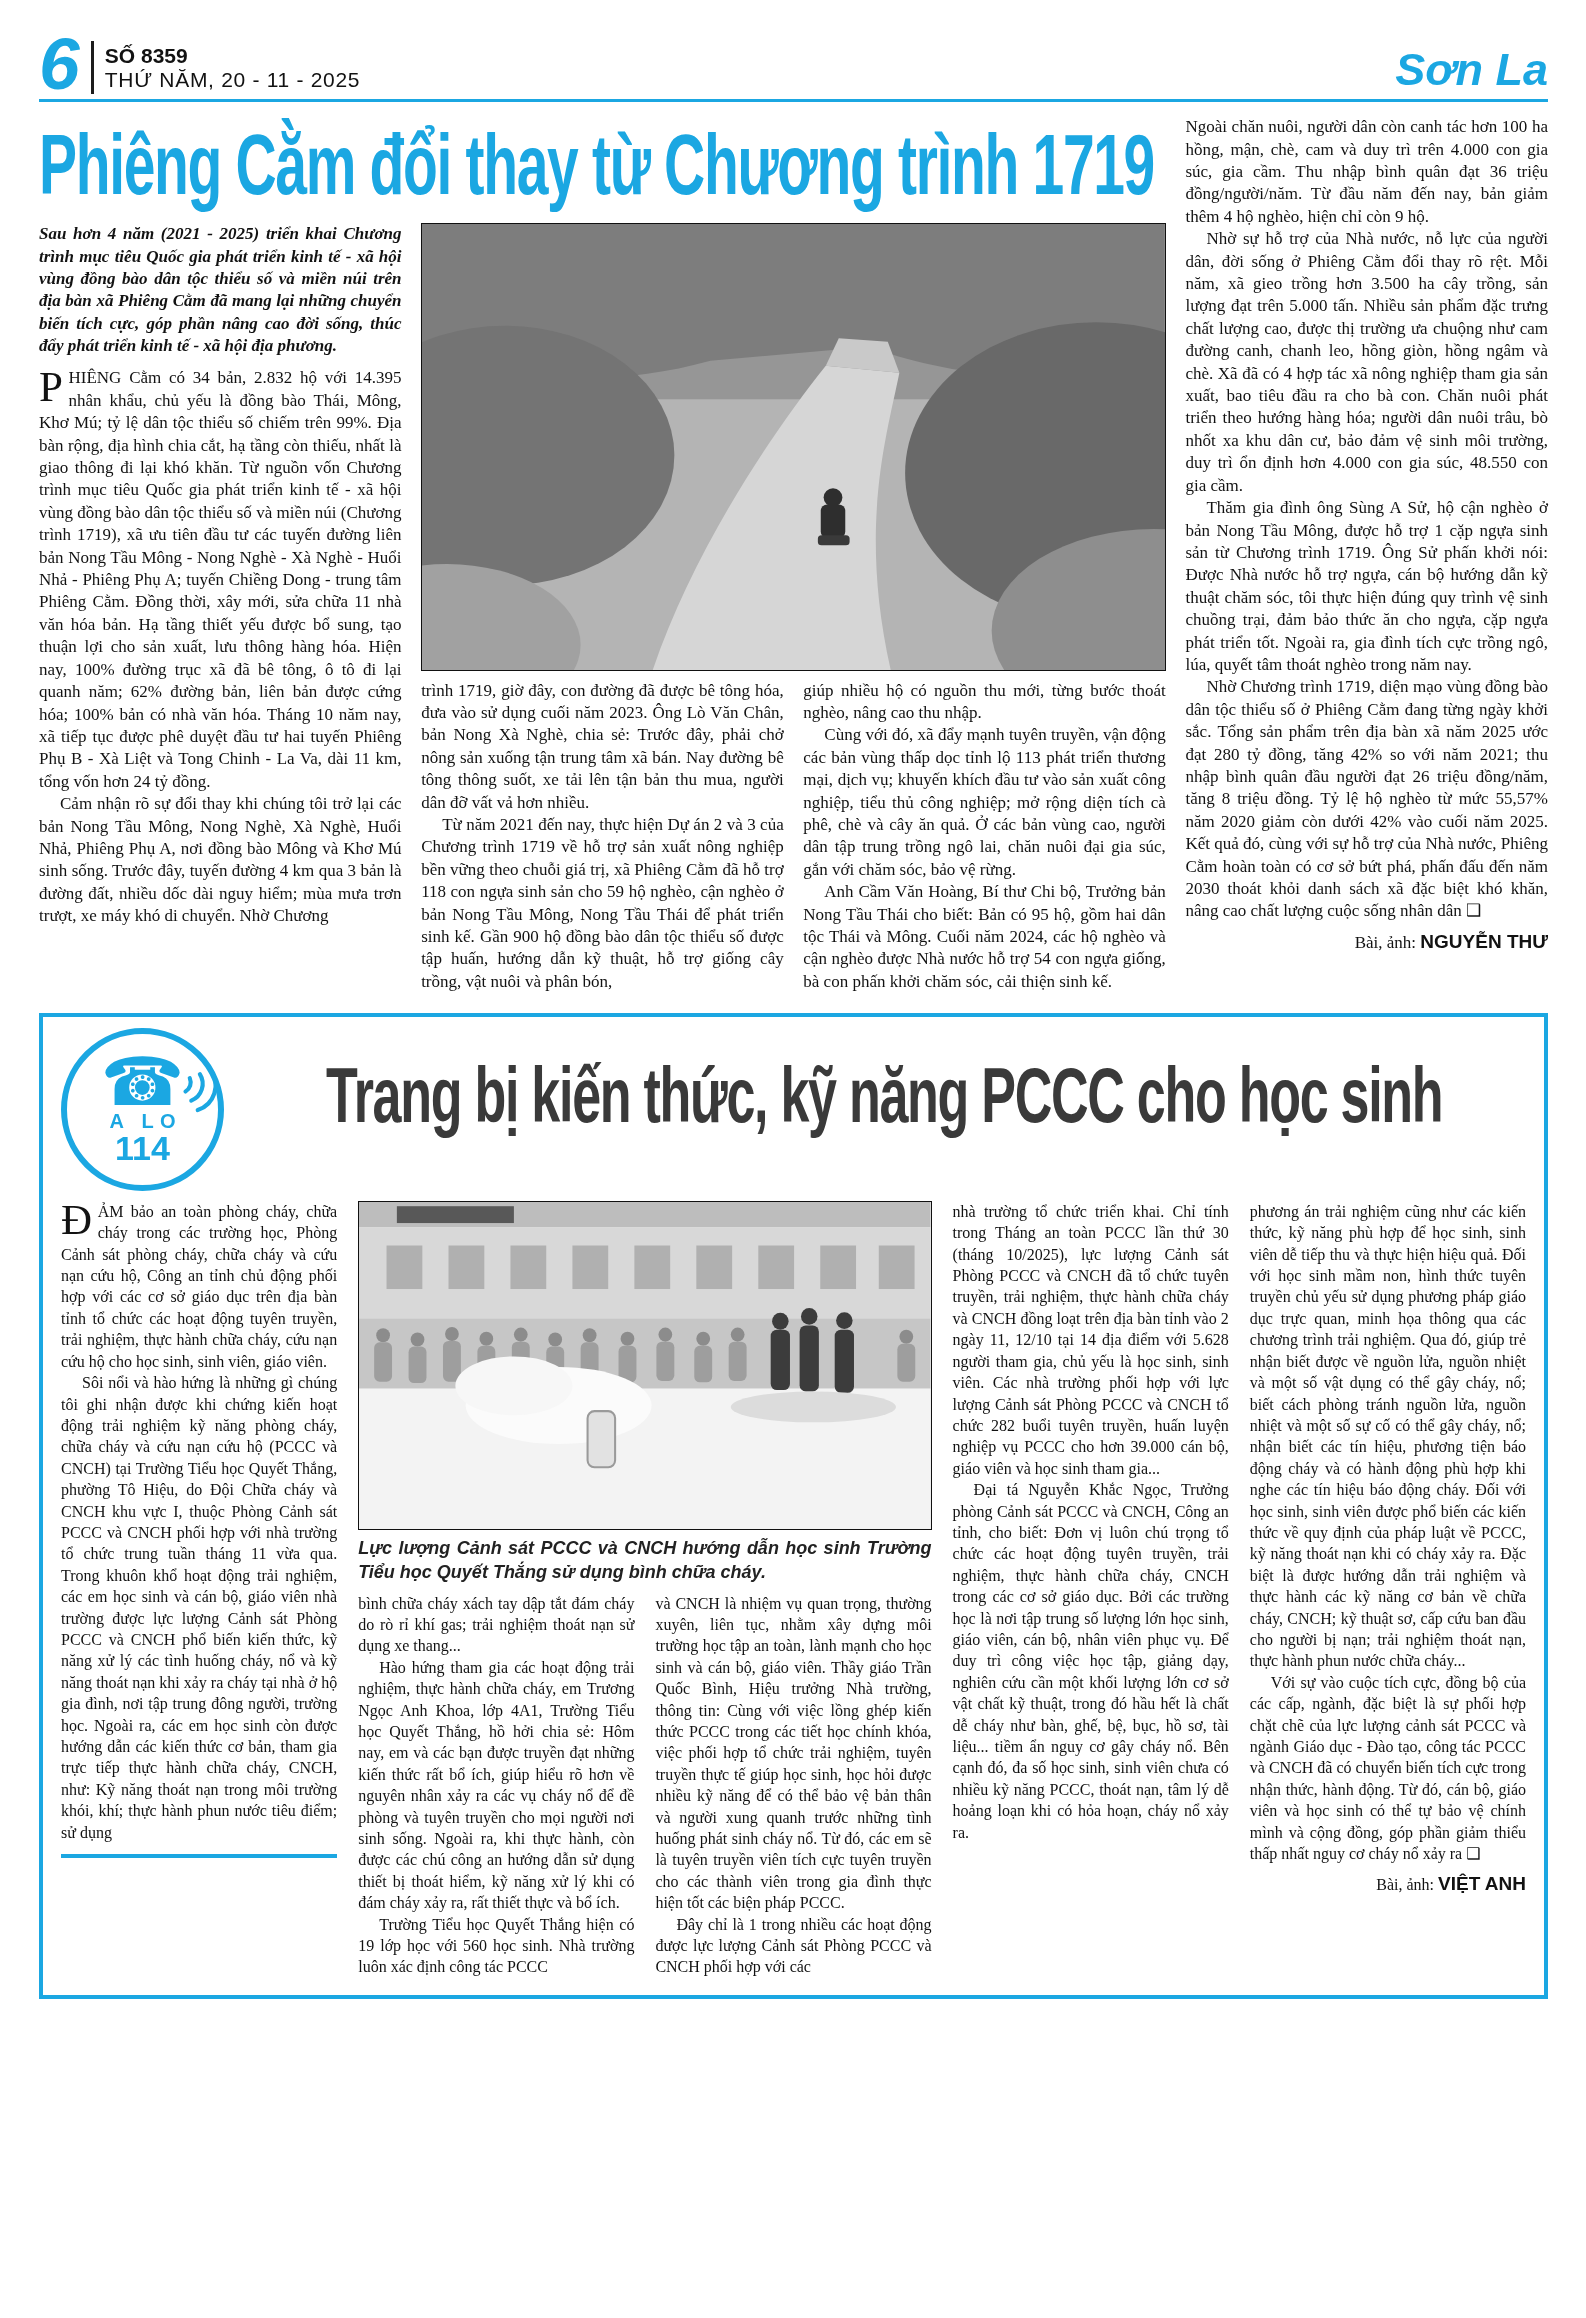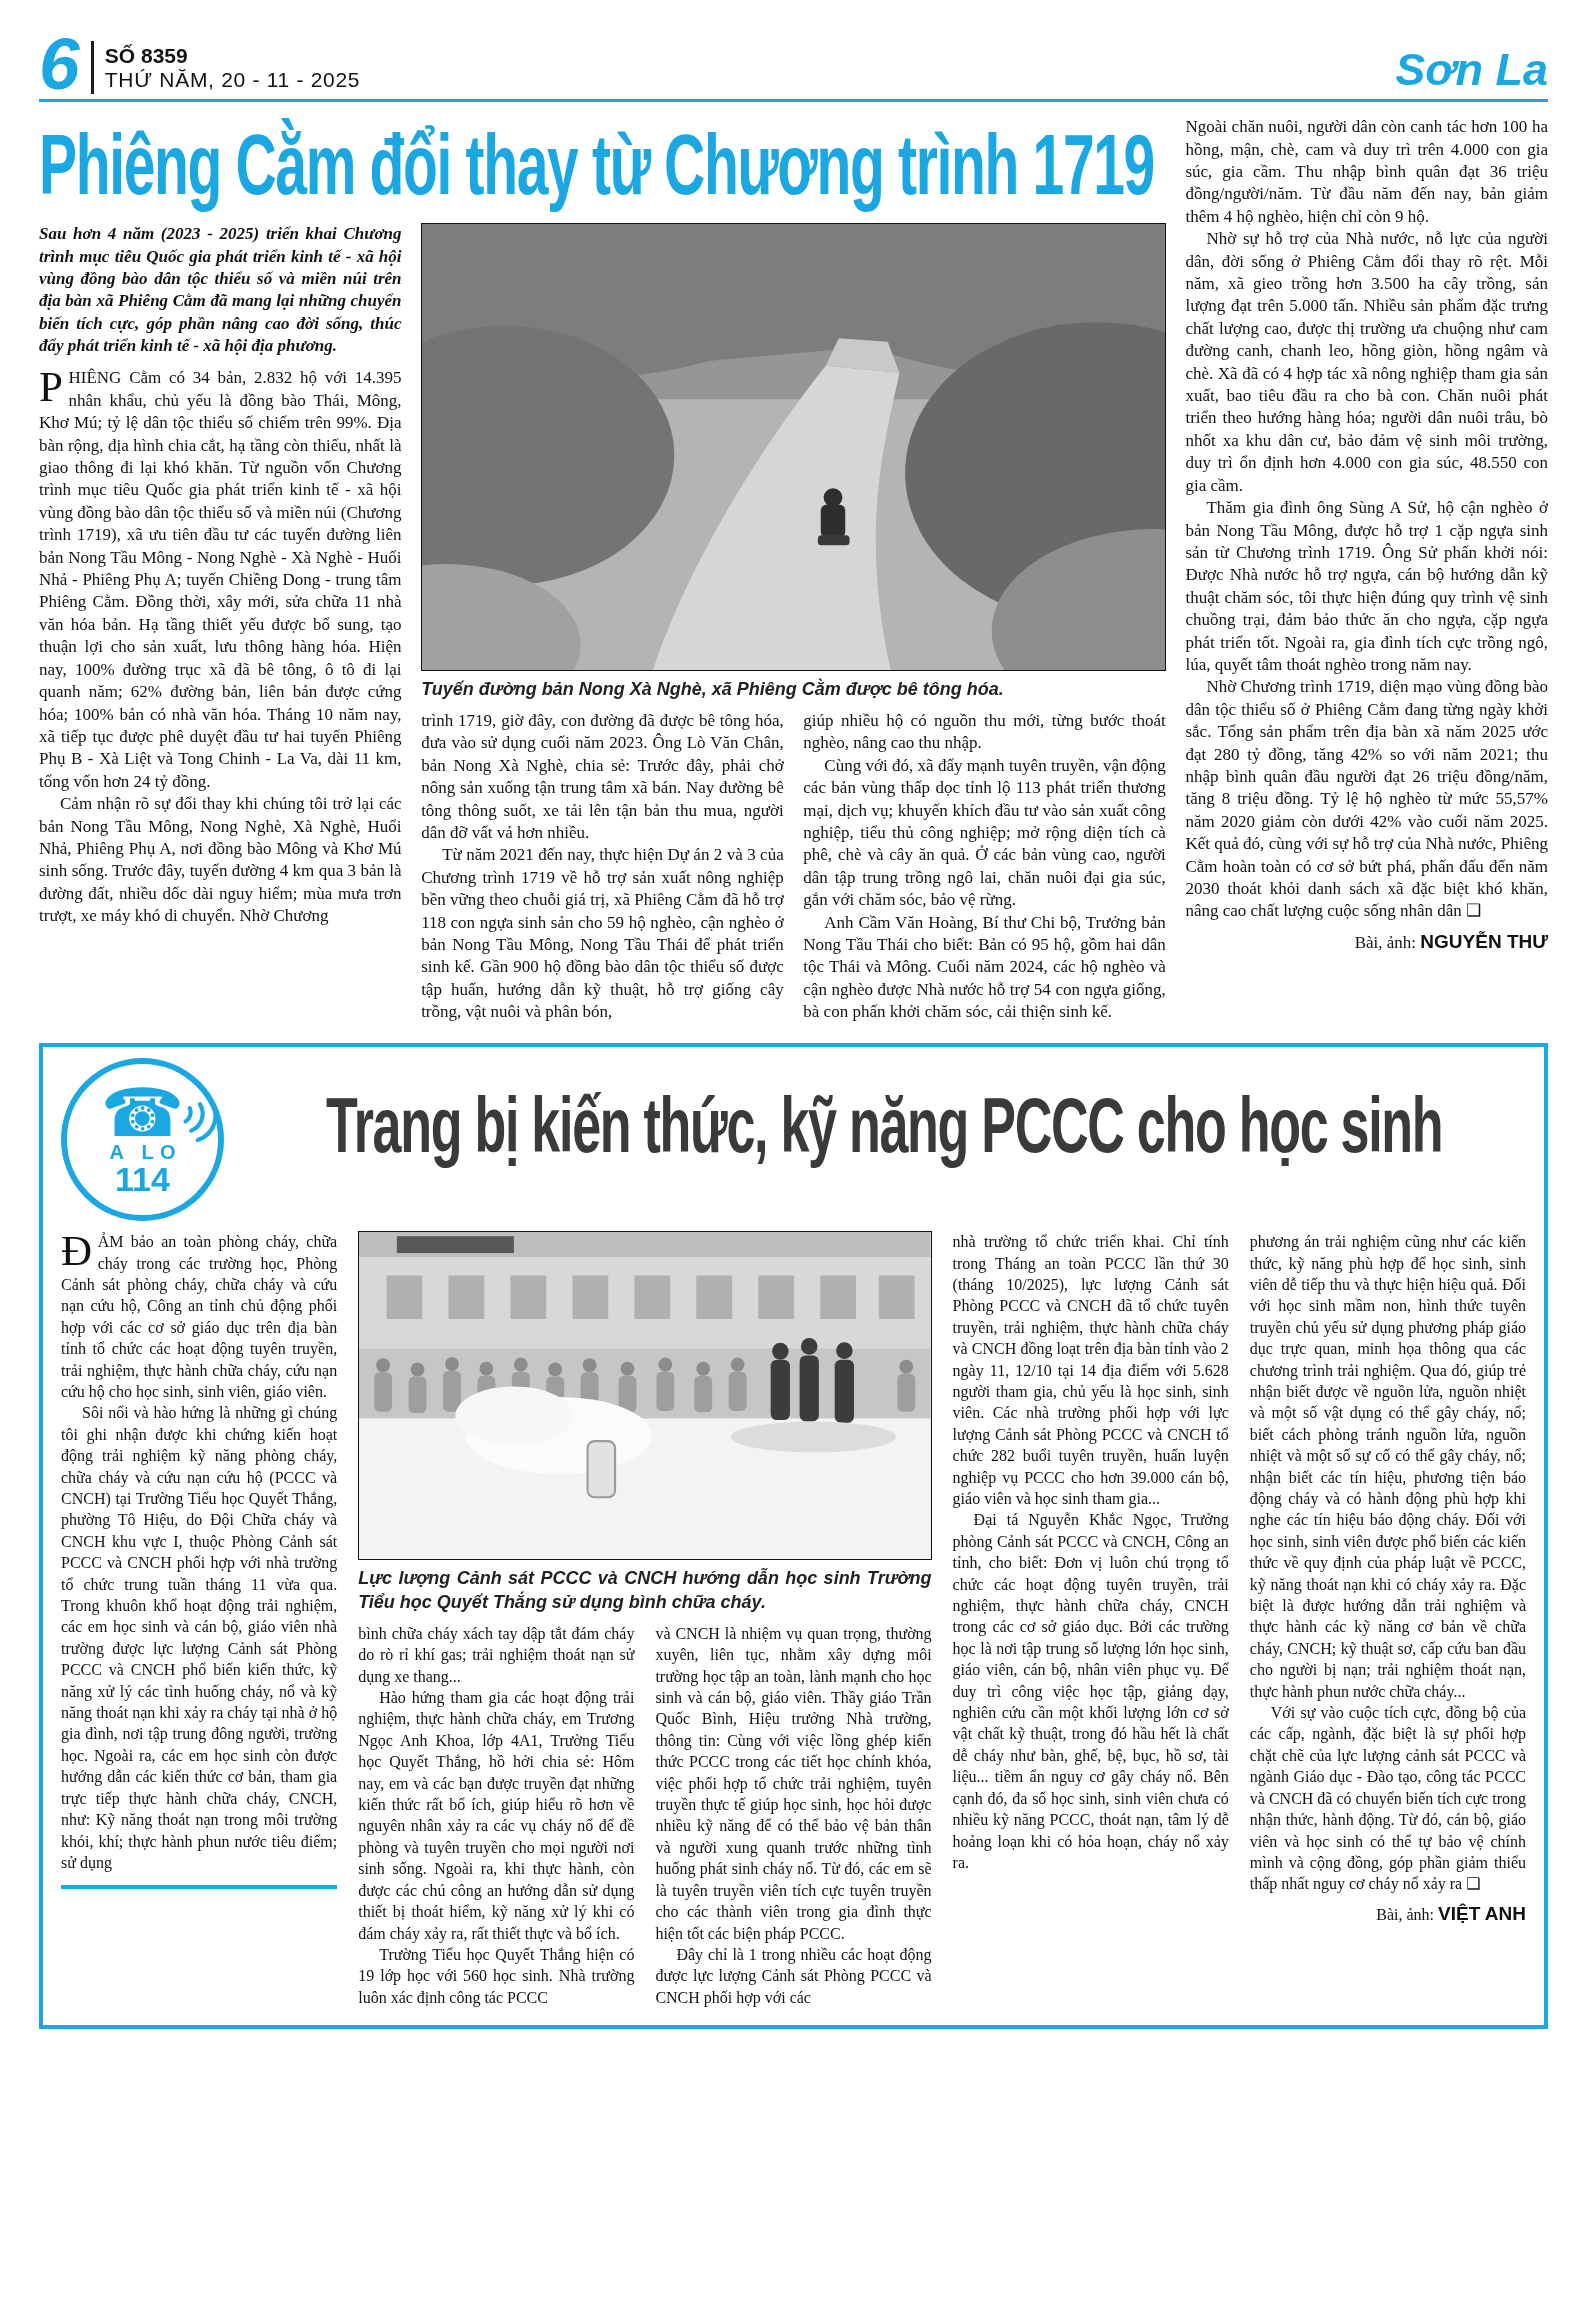--- a/index.html
+++ b/index.html
@@ -96,21 +96,21 @@
       </div>
     </div>
     <div class="masthead">Sơn La</div>
   </header>
   <div class="hrule"></div>
 
   <section class="art1">
     <h1 class="a1-title"><span class="t1in">Phiêng Cằm đổi thay từ Chương trình 1719</span></h1>
 
     <div class="a1-c1">
-      <p class="lede">Sau hơn 4 năm (2023 - 2025) triển khai Chương trình mục tiêu Quốc gia phát triển kinh tế - xã hội vùng đồng bào dân tộc thiểu số và miền núi trên địa bàn xã Phiêng Cằm đã mang lại những chuyển biến tích cực, góp phần nâng cao đời sống, thúc đẩy phát triển kinh tế - xã hội địa phương.</p>
+      <p class="lede">Sau hơn 4 năm (2021 - 2025) triển khai Chương trình mục tiêu Quốc gia phát triển kinh tế - xã hội vùng đồng bào dân tộc thiểu số và miền núi trên địa bàn xã Phiêng Cằm đã mang lại những chuyển biến tích cực, góp phần nâng cao đời sống, thúc đẩy phát triển kinh tế - xã hội địa phương.</p>
       <p><span class="dropcap">P</span><span>HIÊNG Cằm có 34 bản, 2.832 hộ với 14.395 nhân khẩu, chủ yếu là đồng bào Thái, Mông, Khơ Mú; tỷ lệ dân tộc thiểu số chiếm trên 99%. Địa bàn rộng, địa hình chia cắt, hạ tầng còn thiếu, nhất là giao thông đi lại khó khăn. Từ nguồn vốn Chương trình mục tiêu Quốc gia phát triển kinh tế - xã hội vùng đồng bào dân tộc thiểu số và miền núi (Chương trình 1719), xã ưu tiên đầu tư các tuyến đường liên bản Nong Tầu Mông - Nong Nghè - Xà Nghè - Huổi Nhả - Phiêng Phụ A; tuyến Chiềng Dong - trung tâm Phiêng Cằm. Đồng thời, xây mới, sửa chữa 11 nhà văn hóa bản. Hạ tầng thiết yếu được bổ sung, tạo thuận lợi cho sản xuất, lưu thông hàng hóa. Hiện nay, 100% đường trục xã đã bê tông, ô tô đi lại quanh năm; 62% đường bản, liên bản được cứng hóa; 100% bản có nhà văn hóa. Tháng 10 năm nay, xã tiếp tục được phê duyệt đầu tư hai tuyến Phiêng Phụ B - Xà Liệt và Tong Chinh - La Va, dài 11 km, tổng vốn hơn 24 tỷ đồng.</span></p>
       <p class="ind">Cảm nhận rõ sự đổi thay khi chúng tôi trở lại các bản Nong Tầu Mông, Nong Nghè, Xà Nghè, Huổi Nhả, Phiêng Phụ A, nơi đồng bào Mông và Khơ Mú sinh sống. Trước đây, tuyến đường 4 km qua 3 bản là đường đất, nhiều dốc dài nguy hiểm; mùa mưa trơn trượt, xe máy khó di chuyển. Nhờ Chương</p>
     </div>
 
     <figure class="a1-photo">
       <div class="photo1">
         <svg viewBox="0 0 1030 636" preserveAspectRatio="none">
           <rect width="1030" height="636" fill="#b4b4b4"></rect>
           <rect width="1030" height="250" fill="#969696"></rect>
           <path d="M0 0 h1030 v190 C 860 245 700 205 620 175 L 400 195 C 260 235 120 225 0 175 Z" fill="#7d7d7d"></path>
@@ -120,21 +120,20 @@
           <ellipse cx="35" cy="600" rx="185" ry="115" fill="#a1a1a1"></ellipse>
           <path d="M320 636 L650 636 C605 430 645 300 662 212 L560 202 C480 305 375 470 320 636 Z" fill="#d6d6d6"></path>
           <path d="M560 202 L662 212 L646 168 L578 163 Z" fill="#c9c9c9"></path>
           <g fill="#2e2e2e">
             <circle cx="570" cy="390" r="13"></circle>
             <rect x="553" y="400" width="34" height="48" rx="9"></rect>
           </g>
           <rect x="549" y="444" width="44" height="14" rx="5" fill="#3a3a3a"></rect>
         </svg>
       </div>
-      <figcaption class="cap">Tuyến đường bản Nong Xà Nghè, xã Phiêng Cằm được bê tông hóa.</figcaption>
     </figure>
 
     <div class="a1-c2">
       <p>trình 1719, giờ đây, con đường đã được bê tông hóa, đưa vào sử dụng cuối năm 2023. Ông Lò Văn Chân, bản Nong Xà Nghè, chia sẻ: Trước đây, phải chở nông sản xuống tận trung tâm xã bán. Nay đường bê tông thông suốt, xe tải lên tận bản thu mua, người dân đỡ vất vả hơn nhiều.</p>
       <p class="ind">Từ năm 2021 đến nay, thực hiện Dự án 2 và 3 của Chương trình 1719 về hỗ trợ sản xuất nông nghiệp bền vững theo chuỗi giá trị, xã Phiêng Cằm đã hỗ trợ 118 con ngựa sinh sản cho 59 hộ nghèo, cận nghèo ở bản Nong Tầu Mông, Nong Tầu Thái để phát triển sinh kế. Gần 900 hộ đồng bào dân tộc thiểu số được tập huấn, hướng dẫn kỹ thuật, hỗ trợ giống cây trồng, vật nuôi và phân bón,</p>
     </div>
 
     <div class="a1-c3">
       <p>giúp nhiều hộ có nguồn thu mới, từng bước thoát nghèo, nâng cao thu nhập.</p>
       <p class="ind">Cùng với đó, xã đẩy mạnh tuyên truyền, vận động các bản vùng thấp dọc tỉnh lộ 113 phát triển thương mại, dịch vụ; khuyến khích đầu tư vào sản xuất công nghiệp, tiểu thủ công nghiệp; mở rộng diện tích cà phê, chè và cây ăn quả. Ở các bản vùng cao, người dân tập trung trồng ngô lai, chăn nuôi đại gia súc, gắn với chăm sóc, bảo vệ rừng.</p>

